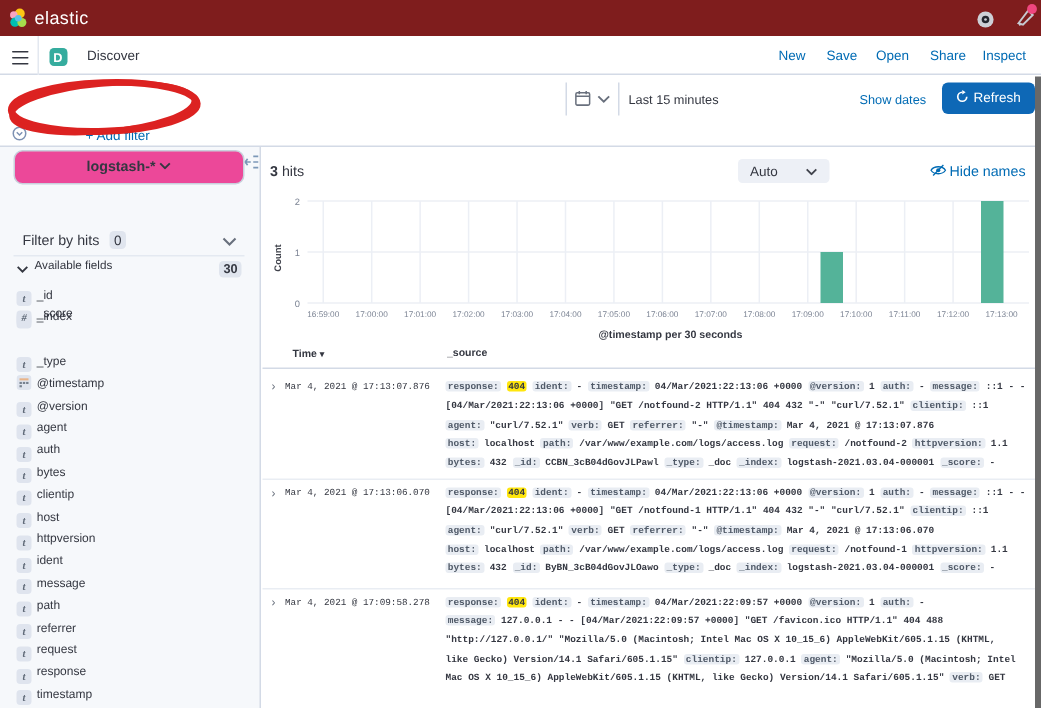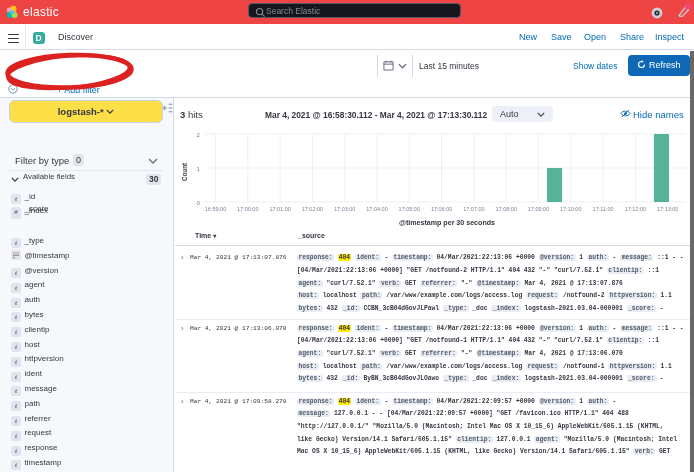--- a/index.html
+++ b/index.html
@@ -1,19 +1,19 @@
 <!DOCTYPE html>
 <html><head><meta charset="utf-8">
 <style>
 *{margin:0;padding:0;box-sizing:border-box}
 html,body{width:694px;height:472px;overflow:hidden;background:#fff;font-family:"Liberation Sans",sans-serif}
 .abs{position:absolute}
 #page{position:relative;width:694px;height:472px;background:#fff}
 
-#topbar{position:absolute;left:0;top:0;width:694px;height:24px;background:#ef4444}
+#topbar{position:absolute;left:0;top:0;width:694px;height:24px;background:#7f1d1d}
 #logotext{position:absolute;left:23px;top:5px;color:#fff;font-size:12px;font-weight:400;letter-spacing:.3px}
 #searchbox{position:absolute;left:248px;top:3px;width:213px;height:15px;background:#16171c;border:1px solid #565a66;border-radius:4px}
 #searchbox .ph{position:absolute;left:17px;top:2px;font-size:8.5px;color:#868b97}
 
 #appbar{position:absolute;left:0;top:24px;width:694px;height:26px;background:#fff;border-bottom:1px solid #d3dae6}
 #burger{position:absolute;left:8px;top:34px;width:11px;height:9px}
 #burger div{height:1.2px;background:#343741;margin-bottom:2.6px;border-radius:1px}
 #dicon{position:absolute;left:32.5px;top:31.5px;width:12px;height:12px;background:#35ac9e;border-radius:3px;color:#fff;font-size:8.5px;font-weight:700;text-align:center;line-height:12px}
 #bcrumb{position:absolute;left:58px;top:32px;font-size:9px;color:#343741}
 .navlink{position:absolute;top:32px;font-size:9px;color:#006bb4}
@@ -24,21 +24,21 @@
 #kql{position:absolute;left:352px;top:10px;font-size:9.5px;color:#006bb4}
 .vsep{position:absolute;top:55px;width:1px;height:22px;background:#d3dae6}
 #l15{position:absolute;left:419px;top:61px;font-size:8.5px;color:#343741}
 #showdates{position:absolute;left:573px;top:61px;font-size:8.5px;color:#006bb4}
 #refresh{position:absolute;left:628px;top:55px;width:62px;height:21px;background:#0e68b6;border-radius:4px;color:#fff;font-size:9px;text-align:center;line-height:21px}
 
 #filterrow{position:absolute;left:0;top:83px;width:694px;height:15px;background:#fff;border-bottom:1px solid #d3dae6}
 #addfilter{position:absolute;left:57px;top:85px;font-size:9px;color:#006bb4}
 
 #sidebar{position:absolute;left:0;top:98px;width:174px;height:374px;background:#f6f8fb;border-right:1px solid #d3dae6}
-#ipbtn{position:absolute;left:9px;top:99.5px;width:154px;height:23px;background:#fde047;border:1px solid #c9d0dc;border-radius:6px;font-size:9.5px;font-weight:700;color:#343741;text-align:center;line-height:21px}
+#ipbtn{position:absolute;left:9px;top:99.5px;width:154px;height:23px;background:#ec4899;border:1px solid #c9d0dc;border-radius:6px;font-size:9.5px;font-weight:700;color:#343741;text-align:center;line-height:21px}
 #fsearch{position:absolute;left:9px;top:127.5px;width:153px;height:17px;background:#fff;border:1px solid #cdd3df;border-radius:5px}
 #fsearch .ph{position:absolute;left:21px;top:3px;font-size:9px;color:#8b95a5}
 #ftype{position:absolute;left:15px;top:155px;font-size:9.5px;color:#343741}
 #fbadge{position:absolute;left:73px;top:154px;background:#e0e5ee;border-radius:3px;font-size:9px;color:#343741;padding:0 3px;height:12px;line-height:12px}
 #ftypeline{position:absolute;left:9px;top:170px;width:154px;height:1px;background:#e4e9f1}
 #avf{position:absolute;left:23px;top:172px;font-size:7.8px;font-weight:400;color:#343741}
 #avfbadge{position:absolute;left:146px;top:174px;background:#e0e5ee;border-radius:3px;font-size:8.5px;font-weight:700;color:#343741;padding:0 3px;height:11px;line-height:11px}
 .fitem{position:absolute;left:11px;font-size:8px;color:#343741;height:11px;line-height:11px}
 .fic{display:inline-block;width:10px;height:10px;background:#dfe4ee;border-radius:2.5px;color:#5e6876;font-size:7px;font-weight:700;text-align:center;line-height:10px;vertical-align:-2.5px;margin-right:3.5px;font-style:italic;font-family:"Liberation Serif",serif}
 
@@ -63,27 +63,20 @@
 
   <div id="topbar">
     <svg class="abs" style="left:6px;top:5px" width="13" height="14" viewBox="0 0 13 14">
       <circle cx="7.2" cy="4" r="3.3" fill="#fec514"></circle>
       <circle cx="3.2" cy="5" r="2.5" fill="#f9a3c1"></circle>
       <circle cx="4" cy="9.8" r="3.1" fill="#00bfb3"></circle>
       <circle cx="8.6" cy="10" r="3" fill="#a6dd4c"></circle>
       <circle cx="6.2" cy="7.2" r="2.2" fill="#5ac0e8"></circle>
     </svg>
     <div id="logotext">elastic</div>
-    <div id="searchbox">
-      <svg class="abs" style="left:6px;top:3px" width="11" height="11" viewBox="0 0 12 12">
-          <circle cx="5" cy="5" r="3.4" fill="none" stroke="#868b97" stroke-width="1.2"></circle>
-          <line x1="7.6" y1="7.6" x2="10.5" y2="10.5" stroke="#868b97" stroke-width="1.2"></line>
-        </svg>
-      <div class="ph">Search Elastic</div>
-    </div>
     <svg class="abs" style="left:651px;top:7px" width="12" height="12" viewBox="0 0 16 16">
       <circle cx="8" cy="8" r="7.2" fill="#cdd0d6"></circle>
       <circle cx="8" cy="8" r="3.4" fill="#23262e"></circle>
       <circle cx="8" cy="8" r="1.2" fill="#cdd0d6"></circle>
     </svg>
     <svg class="abs" style="left:676px;top:2px" width="16" height="17" viewBox="0 0 16 17">
       <path d="M3 13.5 L9.5 5 L12.5 8 L6 14.5 Z" fill="none" stroke="#c6c9d0" stroke-width="1.3"></path>
       <path d="M3 13.5 L6 14.5 L3.4 15.2 Z" fill="#c6c9d0"></path>
       <circle cx="12" cy="4" r="3.3" fill="#f0467e"></circle>
     </svg>
@@ -132,21 +125,21 @@
   <div id="sidebar"></div>
   <div id="ipbtn">logstash-* <svg style="vertical-align:1px" width="8" height="5" viewBox="0 0 10 6">
         <path d="M1 1 L5 5 L9 1" fill="none" stroke="#343741" stroke-width="1.6"></path>
       </svg></div>
   <svg class="abs" style="left:163px;top:103px" width="10" height="10" viewBox="0 0 12 12">
       <line x1="7" y1="1.5" x2="11" y2="1.5" stroke="#7c98b8" stroke-width="1.3"></line>
       <line x1="7" y1="6" x2="11" y2="6" stroke="#7c98b8" stroke-width="1.3"></line>
       <line x1="7" y1="10.5" x2="11" y2="10.5" stroke="#7c98b8" stroke-width="1.3"></line>
       <path d="M5 6 L0.5 6 M2.5 3.5 L0.5 6 L2.5 8.5" fill="none" stroke="#7c98b8" stroke-width="1.3"></path>
     </svg>
-  <div id="ftype">Filter by type</div>
+  <div id="ftype">Filter by hits</div>
   <div id="fbadge">0</div>
   <svg class="abs" style="left:148px;top:158px" width="10" height="6" viewBox="0 0 10 6">
       <path d="M1 1 L5 5 L9 1" fill="none" stroke="#69707d" stroke-width="1.4"></path>
     </svg>
   <div id="ftypeline"></div>
   <svg class="abs" style="left:11px;top:177px" width="8" height="5" viewBox="0 0 10 6">
       <path d="M1 1 L5 5 L9 1" fill="none" stroke="#343741" stroke-width="1.6"></path>
     </svg>
   <div id="avf">Available fields</div>
   <div id="avfbadge">30</div>
@@ -173,21 +166,20 @@
       <div class="fitem" style="top:368.1px"><span class="fic">t</span>ident</div>
       <div class="fitem" style="top:382.9px"><span class="fic">t</span>message</div>
       <div class="fitem" style="top:397.70000000000005px"><span class="fic">t</span>path</div>
       <div class="fitem" style="top:412.5px"><span class="fic">t</span>referrer</div>
       <div class="fitem" style="top:427.3px"><span class="fic">t</span>request</div>
       <div class="fitem" style="top:442.1px"><span class="fic">t</span>response</div>
       <div class="fitem" style="top:456.90000000000003px"><span class="fic">t</span>timestamp</div>
     </div>
 
   <div id="hits"><b>3</b> hits</div>
-  <div id="charttitle">Mar 4, 2021 @ 16:58:30.112 - Mar 4, 2021 @ 17:13:30.112</div>
   <div id="autosel">Auto<svg class="abs" style="left:45px;top:6.5px" width="8" height="5" viewBox="0 0 10 6">
         <path d="M1 1 L5 5 L9 1" fill="none" stroke="#40434c" stroke-width="1.5"></path>
       </svg></div>
   <svg class="abs" style="left:620px;top:109px" width="11" height="9" viewBox="0 0 16 12">
       <path d="M1 6 C4 1.5 12 1.5 15 6 C12 10.5 4 10.5 1 6 Z" fill="none" stroke="#006bb4" stroke-width="1.3"></path>
       <circle cx="8" cy="6" r="2" fill="#006bb4"></circle>
       <line x1="3" y1="11" x2="13" y2="1" stroke="#006bb4" stroke-width="1.3"></line>
     </svg>
   <div id="hidechart">Hide names</div>
 

